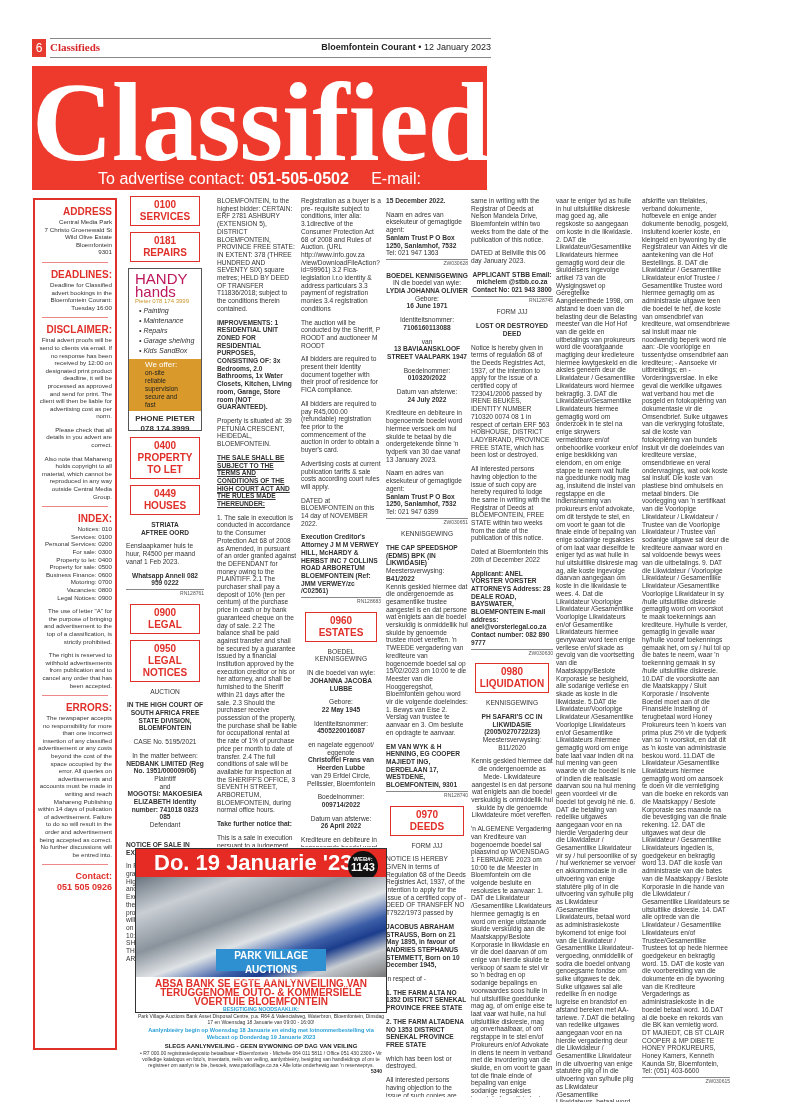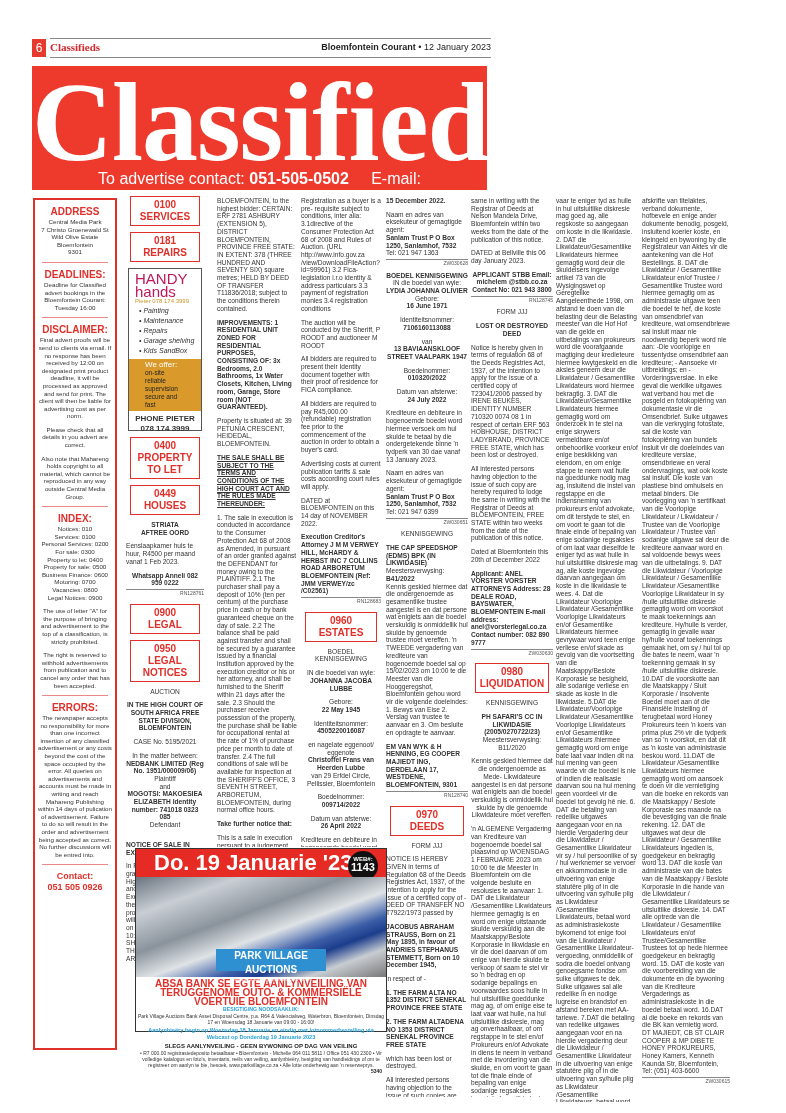--- a/index.html
+++ b/index.html
@@ -7,33 +7,33 @@
 .pgnum{position:absolute;left:32px;top:39px;width:14px;height:18px;background:#e63a2e;color:#fff;font-size:12px;text-align:center;line-height:18px}
 .hline{position:absolute;left:50px;width:441px;height:1px;background:#888}
 .sect{position:absolute;left:50px;top:41px;font-family:"Liberation Serif",serif;font-weight:bold;color:#d7262a;font-size:11px}
 .paper{position:absolute;right:295px;top:42px;font-size:9px;color:#222}
 .paper b{font-weight:bold}
 .banner{position:absolute;left:32px;top:66px;width:455px;height:124px;background:#ee3a2c;color:#fff;text-align:center}
 .banner .big{font-family:"Liberation Serif",serif;font-weight:bold;font-size:112px;line-height:104px;letter-spacing:-1px;margin-top:4px}
 .banner .contact{font-size:16px;margin-top:-4px;font-family:"Liberation Sans",sans-serif}
 .banner .contact b{font-weight:bold}
 .col{position:absolute;font-size:6.6px;line-height:7.7px;color:#333}
-.sidebar{position:absolute;left:33px;top:198px;width:84px;height:852px;border:2px solid #e0302a;text-align:center;padding:4px 3px;font-size:6.2px;line-height:7.6px;color:#333}
+.sidebar{position:absolute;left:33px;top:198px;width:84px;height:852px;border:2px solid #e0302a;text-align:right;padding:4px 3px;font-size:6.2px;line-height:7.6px;color:#333}
 .sidebar h4{color:#e0302a;font-size:10px;line-height:12px;font-weight:bold;margin-top:2px}
 .sidebar hr{border:none;border-top:1px solid #e88;margin:6px 4px}
 .sidebar p{margin-bottom:6px}
 .sidebar .ct{color:#e0302a;font-weight:bold;font-size:9px;line-height:11px}
 .catbox{border:1.5px solid #e0302a;text-align:center;color:#e0302a;font-weight:bold;font-size:10px;line-height:12px;padding:2px 0;margin:6px 4px;background:#fff}
 .handy{border:1px solid #555;margin:4px 2px;height:163px;font-size:7px;text-align:left;position:relative;background:#fff}
 .handy .logo{font-size:15px;color:#be185d;padding:3px 6px 0;line-height:13px}
 .handy .ph{color:#c8962a;font-size:6px;padding-left:6px}
 .handy ul{list-style:none;padding-left:10px;font-style:italic;line-height:10px;font-size:7px}
 .handy .offer{background:#d99a2b;color:#fff;padding:2px 16px;font-size:6.5px;line-height:8px;margin-top:3px}
 .handy .pp{text-align:center;font-weight:bold;font-size:8px;line-height:10px;padding-top:3px}
-.auc{position:absolute;left:135px;top:848px;width:252px;height:184px;border:1px solid #333;background:#fff}
+.auc{position:absolute;left:135px;top:848px;width:252px;height:165px;border:1px solid #333;background:#fff}
 .auc .top{background:#e52b23;color:#fff;font-weight:bold;font-size:22px;line-height:28px;padding-left:18px;position:relative;height:28px}
 .auc .web{position:absolute;right:8px;top:2px;width:30px;height:30px;border-radius:50%;background:#111;color:#fff;font-size:6px;text-align:center;line-height:8px;padding-top:4px}
 .auc .web b{font-size:11px;display:block}
 .auc .img{height:100px;background:linear-gradient(160deg,#6a7580 0%,#c9ced4 20%,#8a939c 40%,#dfe3e6 55%,#3d5fa8 68%,#1c3d8c 75%,#c8cdd2 85%,#777 100%);position:relative}
 .auc .pva{position:absolute;left:80px;bottom:6px;width:110px;height:22px;background:#2e8fd1;color:#fff;font-weight:bold;font-size:10px;text-align:center;line-height:14px}
 .auc .pva small{display:block;font-size:4px;line-height:5px;font-weight:normal;font-style:italic}
 .auc .t1{color:#e0302a;font-weight:bold;font-size:10px;line-height:9px;text-align:center;margin-top:2px}
 .auc .t2{color:#2ba0d6;font-weight:bold;font-size:5.2px;text-align:center;line-height:7px}
 .auc .t3{font-size:5px;text-align:center;line-height:6px;color:#333}
 .auc .t4{color:#2ba0d6;font-weight:bold;font-size:5.6px;text-align:center;line-height:7px;margin-top:2px}

